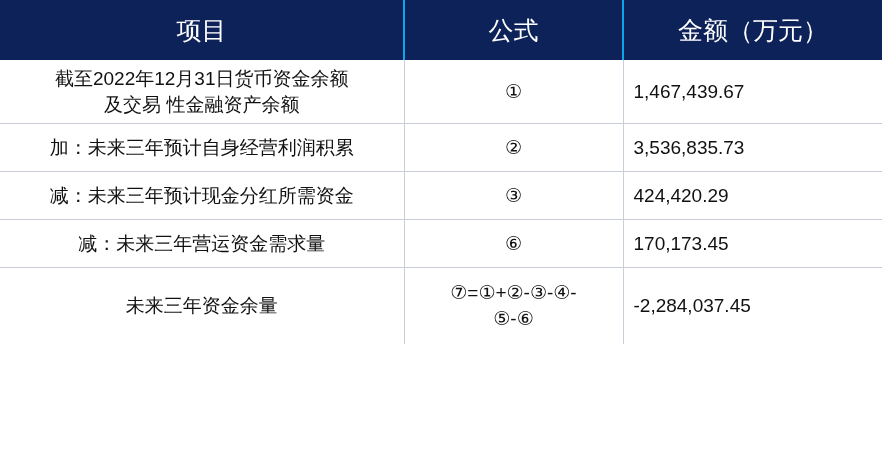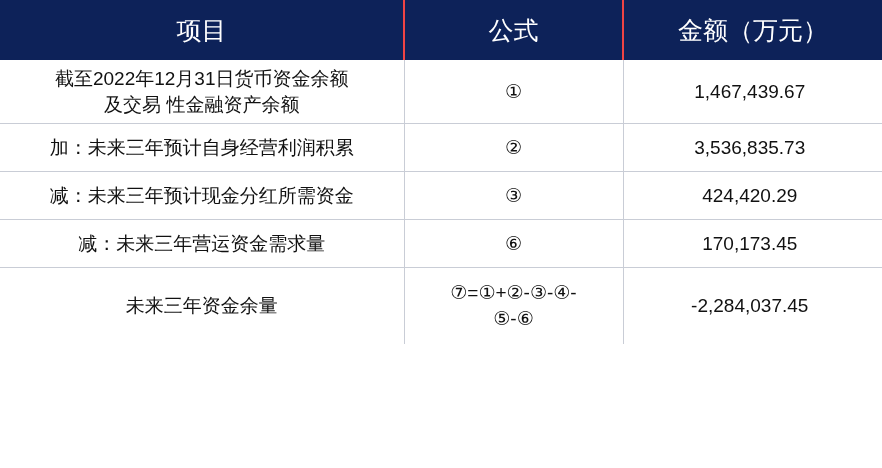--- a/index.html
+++ b/index.html
@@ -29,21 +29,21 @@
 
   thead th {
     background: #0d2259;
     color: #ffffff;
     font-size: 25px;
     font-weight: normal;
     text-align: center;
     vertical-align: middle;
     height: 60px;
     padding: 0;
-    border-right: 2px solid #ef4444;
+    border-right: 2px solid #0ea5e9;
   }
   thead th:last-child { border-right: none; }
 
   tbody td {
     font-size: 19px;
     color: #111111;
     vertical-align: middle;
     padding: 6px 10px;
     border-bottom: 1px solid #c9cdd6;
     box-sizing: border-box;
@@ -54,21 +54,21 @@
     text-align: center;
     line-height: 1.35;
     border-right: 1px solid #c9cdd6;
   }
   td.formula-cell {
     text-align: center;
     line-height: 1.35;
     border-right: 1px solid #c9cdd6;
   }
   td.amount-cell {
-    text-align: center;
+    text-align: left;
     padding-right: 16px;
     white-space: nowrap;
   }
 
   tr.row-h2 td { height: 60px; }
   tr.row-h1 td { height: 48px; }
   tr.row-last td { height: 76px; }
 </style>
 </head>
 <body>

